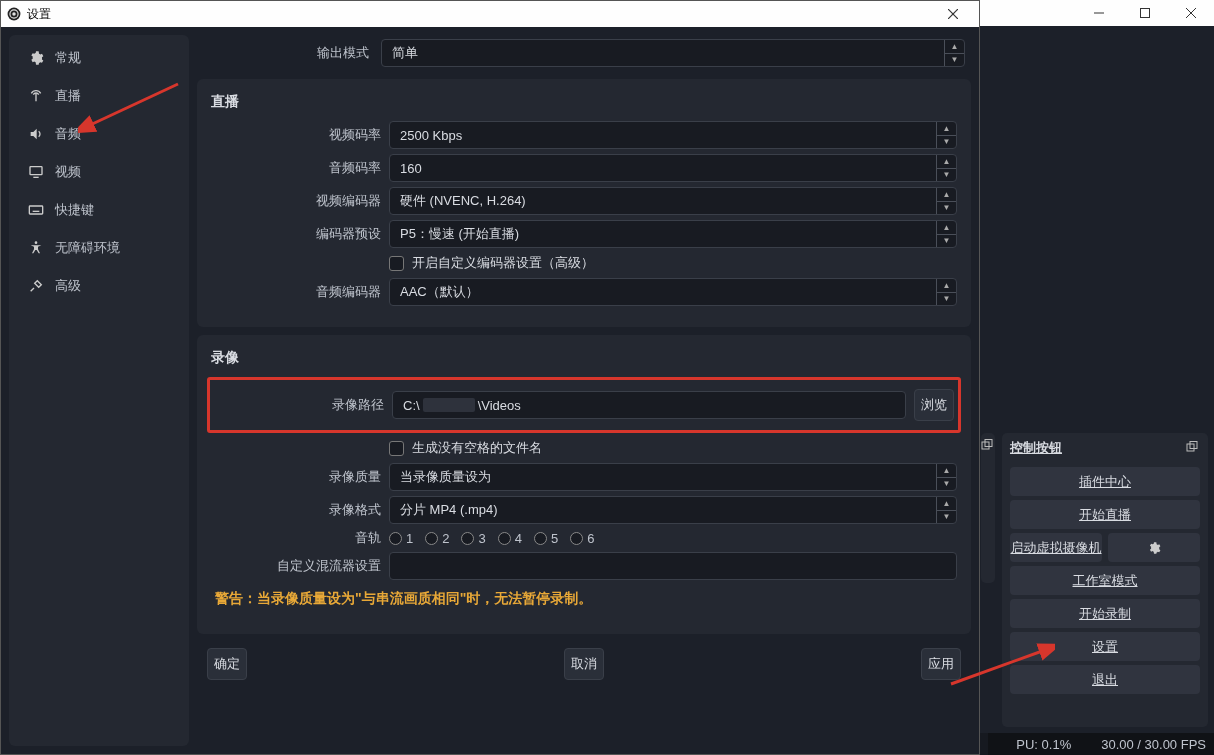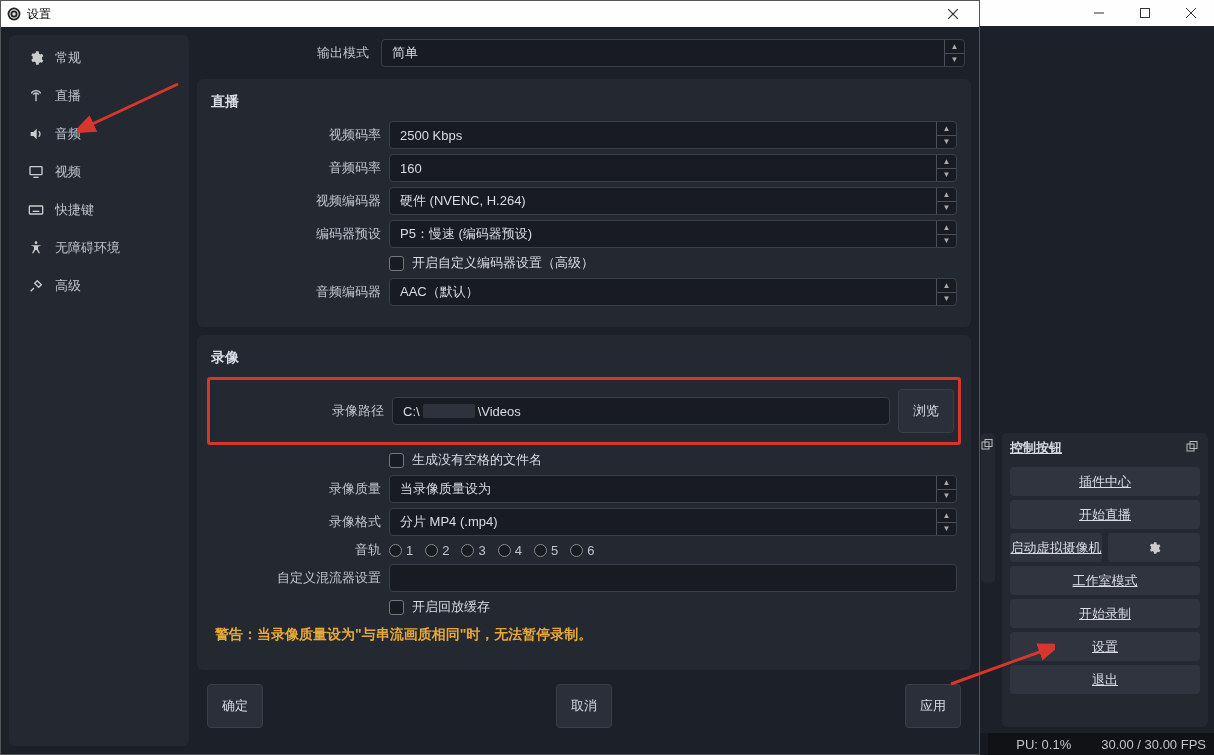--- a/index.html
+++ b/index.html
@@ -41,21 +41,21 @@
   .form-row .lbl{width:170px;text-align:right;color:var(--text-soft);}
   .input-like{flex:1;background:var(--bg-input);border:1px solid var(--border);border-radius:4px;height:28px;display:flex;align-items:center;padding:0 10px;color:var(--text);position:relative;}
   .spin-btns{position:absolute;right:0;top:0;bottom:0;width:20px;border-left:1px solid var(--spin-border);display:flex;flex-direction:column;}
   .spin-btns>div{flex:1;display:flex;align-items:center;justify-content:center;font-size:8px;color:#aaa;}
   .spin-btns>div+div{border-top:1px solid var(--spin-border);}
   .checkbox-row{display:flex;align-items:center;gap:8px;margin:6px 0 6px 178px;}
   .chk{width:15px;height:15px;border:1px solid #777;border-radius:3px;background:var(--bg-input);}
   .radio-set{display:flex;gap:12px;align-items:center;}
   .radio{display:flex;align-items:center;gap:4px;color:var(--text-soft);}
   .radio .dot{width:13px;height:13px;border-radius:50%;border:1px solid #888;background:var(--bg-input);}
-  .btn{background:var(--bg-btn);border:1px solid var(--border);border-radius:4px;height:44px;padding:0 14px;display:flex;align-items:center;color:var(--text);cursor:pointer;}
+  .btn{background:var(--bg-btn);border:1px solid var(--border);border-radius:4px;height:32px;padding:0 6px;display:flex;align-items:center;color:var(--text);cursor:pointer;}
   .masked{background:#2e323c;display:inline-block;width:52px;height:14px;margin:0 3px;border-radius:2px;}
   .warn{color:var(--text-warn);font-weight:600;margin:10px 4px;font-size:14px;}
   .dialog-buttons{display:flex;justify-content:space-between;gap:10px;padding:6px 10px 10px 10px;}
   .red-box{border:3px solid var(--red);border-radius:3px;padding:4px;margin:0 -4px;}
 
   
   .main-window{position:absolute;left:980px;top:0;right:0;bottom:0;background:#161920;}
   .main-titlebar{height:26px;background:var(--titlebar);display:flex;justify-content:flex-end;align-items:center;}
   .main-titlebar .winbtn{width:46px;height:26px;display:flex;align-items:center;justify-content:center;color:#000;}
   .main-body{position:absolute;left:0;right:0;top:26px;bottom:22px;background:#1c2029;}
@@ -278,21 +278,21 @@
             <span>硬件 (NVENC, H.264)</span>
             <div class="spin-btns">
                 <div>▲</div>
                 <div>▼</div>
               </div>
           </div>
         </div>
         <div class="form-row">
           <span class="lbl">编码器预设</span>
           <div class="input-like">
-            <span>P5：慢速 (编码器预设)</span>
+            <span>P5：慢速 (开始直播)</span>
             <div class="spin-btns">
                 <div>▲</div>
                 <div>▼</div>
               </div>
           </div>
         </div>
         <div class="checkbox-row">
           <span class="chk"></span>
           <span>开启自定义编码器设置（高级）</span>
         </div>
@@ -376,24 +376,20 @@
                 <span class="dot"></span>
                 <span>6</span>
               </label>
           </div>
         </div>
         <div class="form-row">
           <span class="lbl">自定义混流器设置</span>
           <div class="input-like">
             <span></span>
           </div>
-        </div>
-        <div class="checkbox-row">
-          <span class="chk"></span>
-          <span>开启回放缓存</span>
         </div>
 
         <div class="warn">警告：当录像质量设为"与串流画质相同"时，无法暂停录制。</div>
       </div>
 
       <div class="dialog-buttons">
         <div class="btn">
             <span>确定</span>
           </div>
         <div class="btn">

